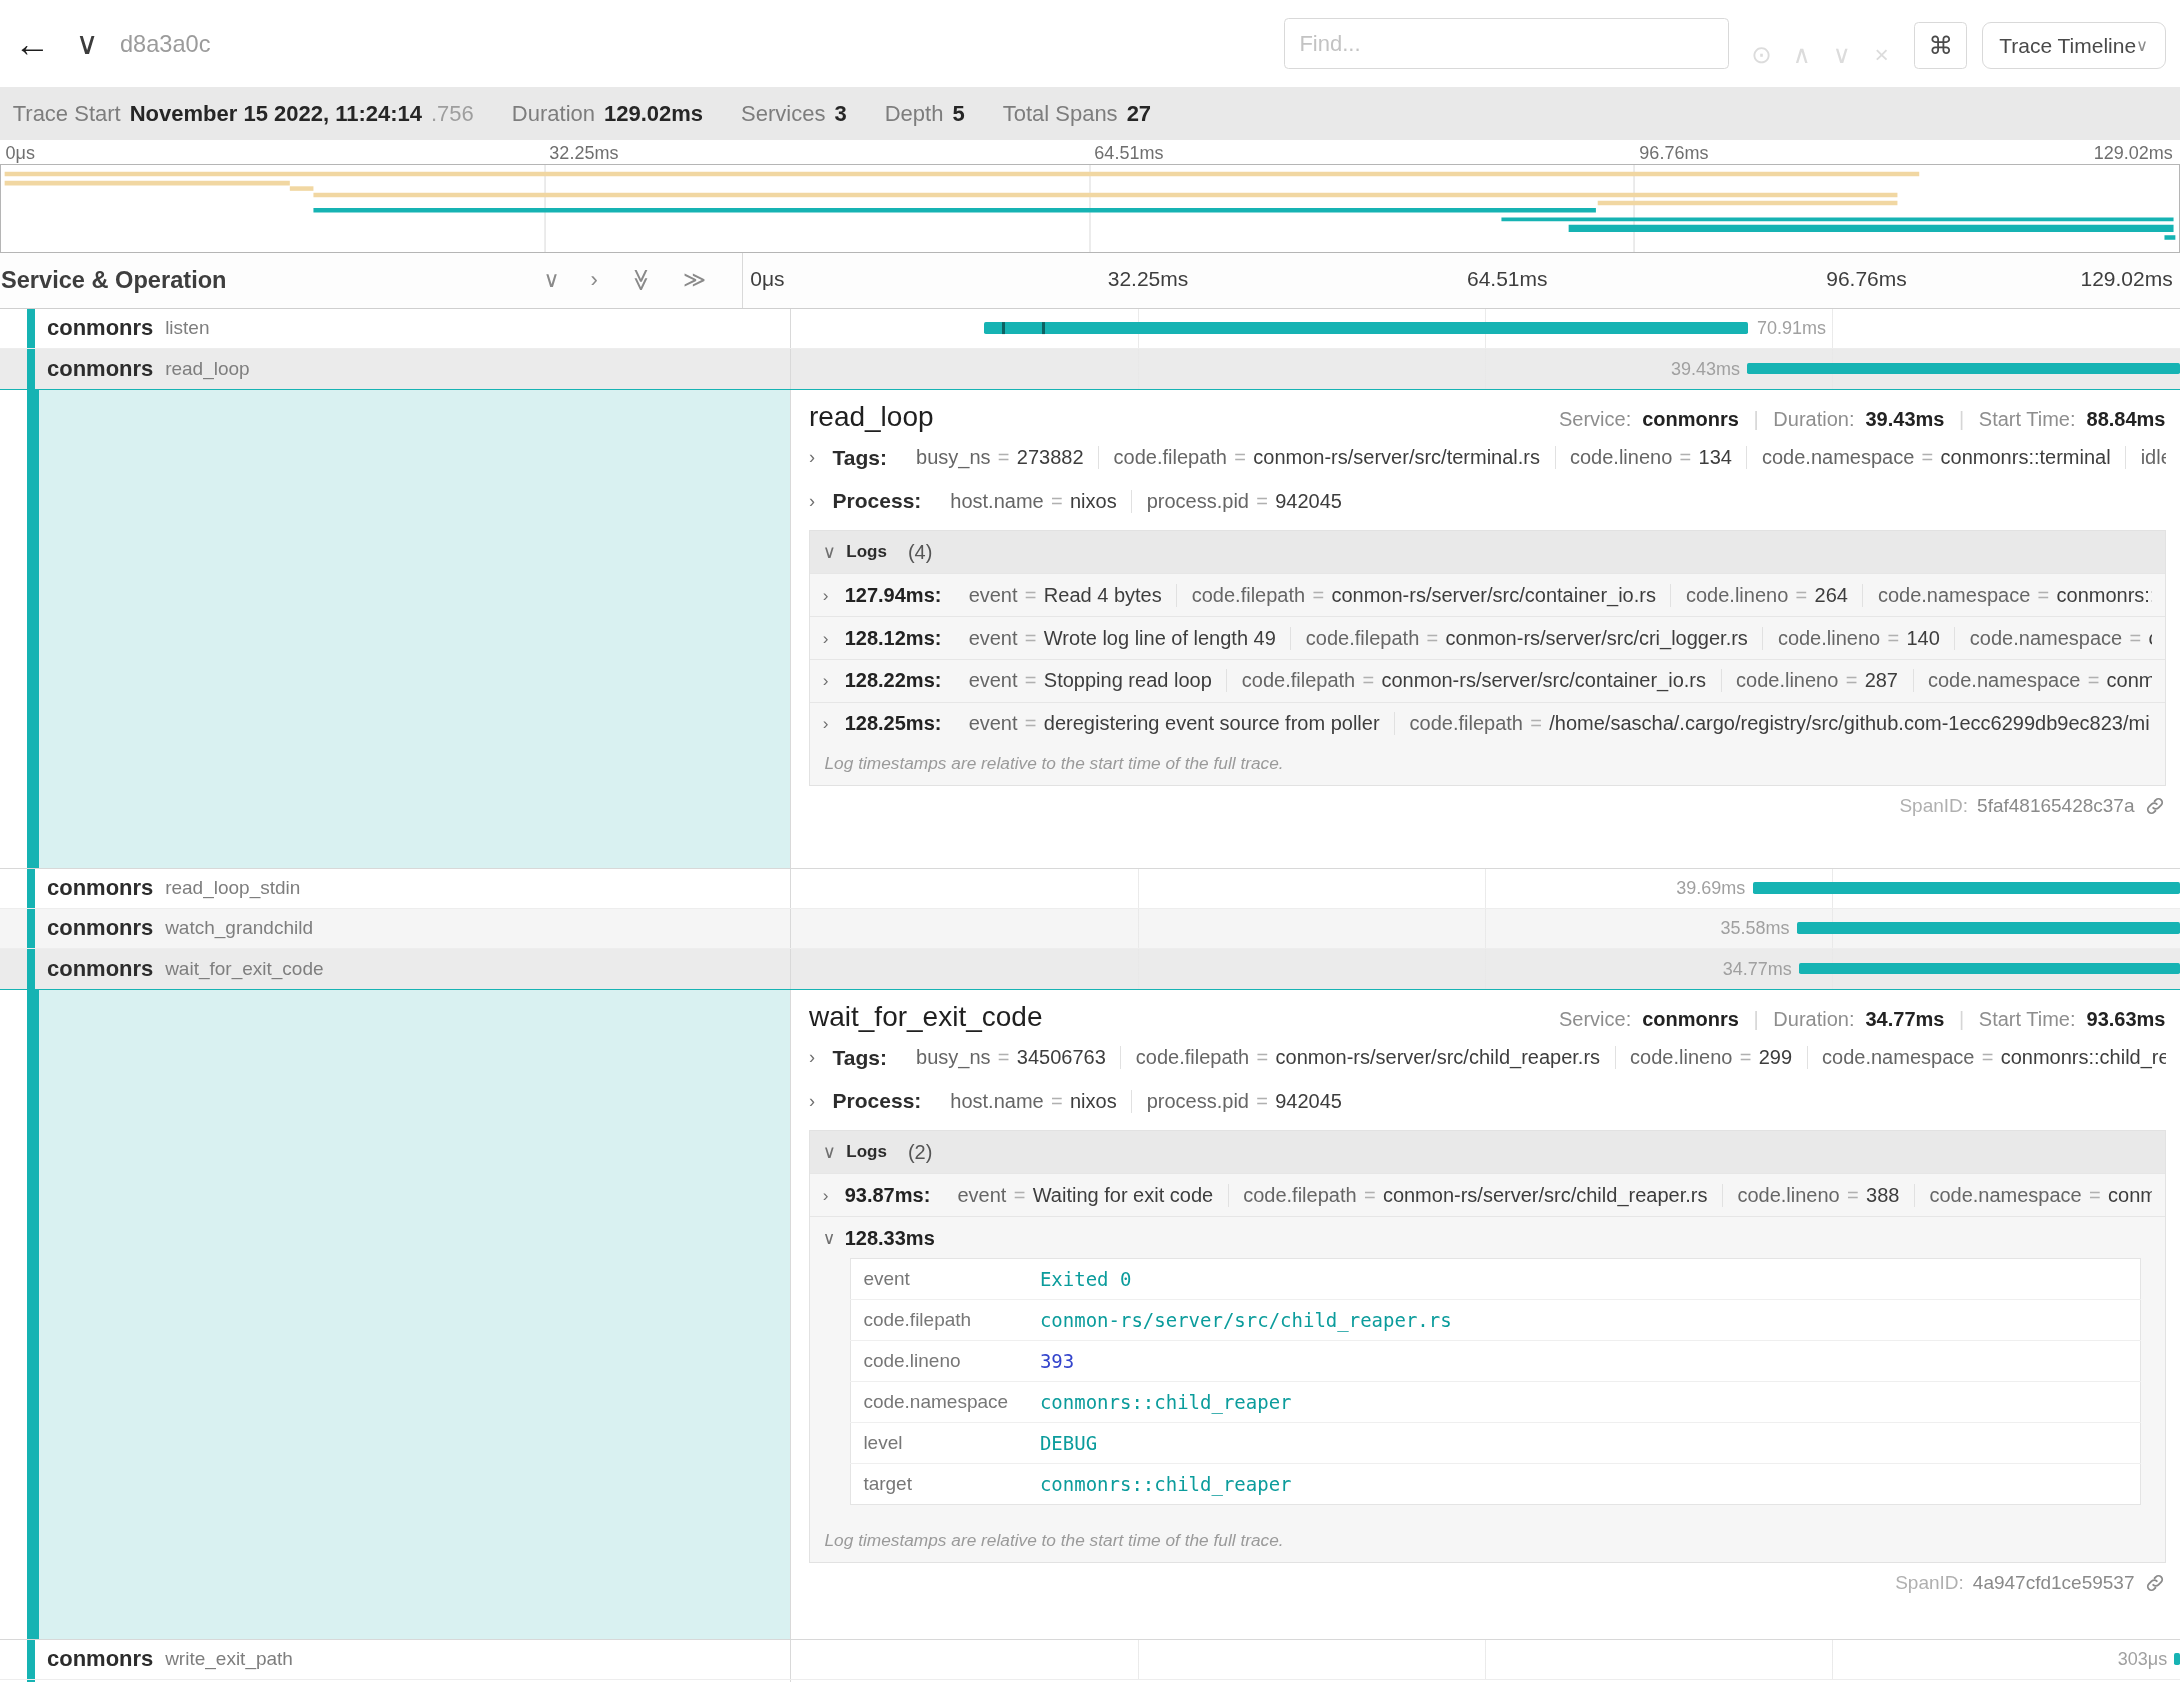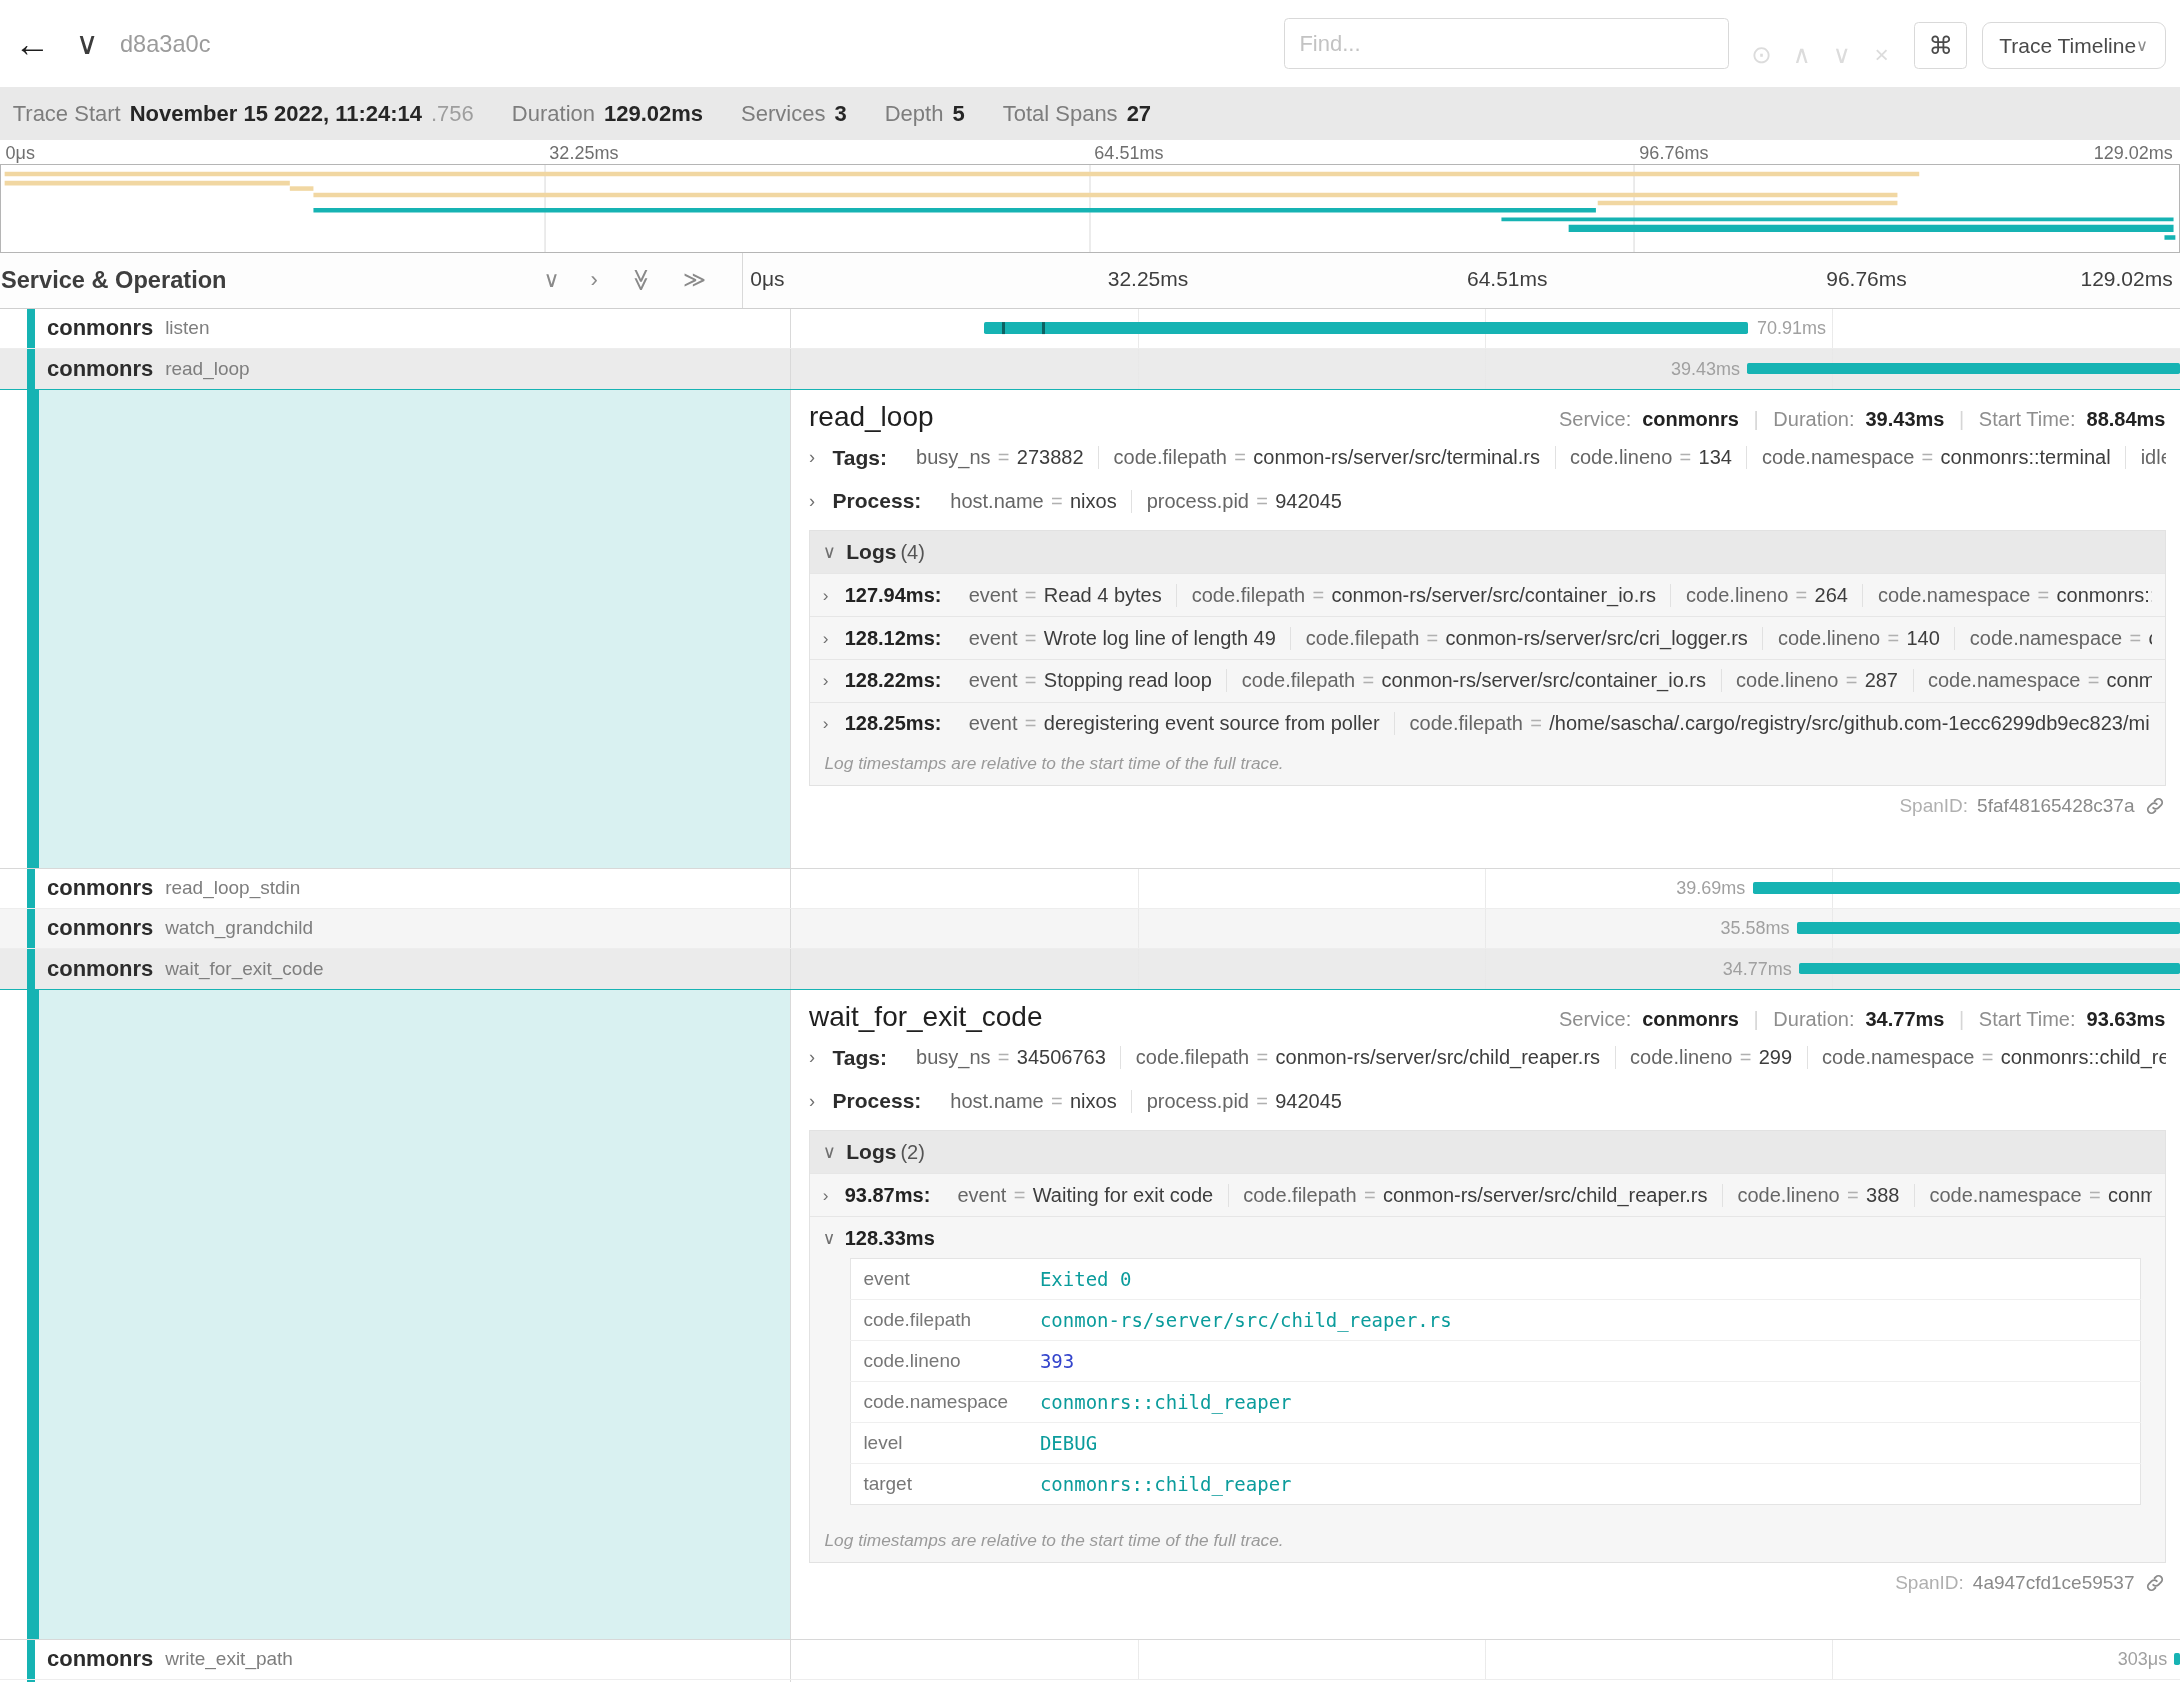--- a/index.html
+++ b/index.html
@@ -80,21 +80,21 @@
   .chev { color:#6f6f6f; font-size:18px; width:23.6px; flex:none; }
   .chev-sm { color:#6f6f6f; font-size:17.3px; width:22px; flex:none; }
   .kv-title { font-weight:700; color:#2c2c2c; font-size:21px; margin-right:14.5px; white-space:nowrap; }
   .kvi { display:inline-flex; align-items:baseline; gap:7.3px; padding:0 14.5px; border-right:0.9px solid #e1e1e1; white-space:nowrap; }
   .kvi:first-of-type { padding-left:0; }
   .kvi:last-child { border-right:none; }
   .kvi .k { color:#666; } .kvi .eq { color:#b0b0b0; } .kvi .v { color:#3d3d3d; }
 
   .logs { margin-top:11px; border:0.9px solid #e2e2e2; background:#f6f6f6; }
   .logs-head { height:42px; display:flex; align-items:center; padding:0 12.7px; background:#e9e9e9; cursor:pointer; }
-  .logs-title { font-weight:700; font-size:21px; color:#2c2c2c; margin-right:4px; }
+  .logs-title { font-weight:700; font-size:17px; color:#2c2c2c; margin-right:21px; }
   .logs-count { font-size:20px; color:#555; }
   .log-entry { border-top:0.9px solid #e6e6e6; padding:8.2px 12.7px; font-size:20px; cursor:pointer; }
   .entry-line { display:flex; align-items:center; min-height:25.5px; overflow:hidden; }
   .log-ts { font-weight:700; color:#222; margin-right:12.7px; white-space:nowrap; }
   .logs-note { padding:8.2px 14.5px 11px; font-size:17.3px; color:#9a9a9a;font-style:italic; }
 
   .kv-table { margin:7.3px 11px 9px 27px; width:calc(100% - 38px); border:0.9px solid #e4e4e4; border-collapse:collapse; background:#fff; }
   .kv-table td { border-bottom:0.9px solid #efefef; padding:9px 12.7px; font-size:19px; vertical-align:top; }
   .kv-table tr:last-child td { border-bottom:none;margin-left:48px; }
   .kv-table .tk { width:177px; color:#777; }

